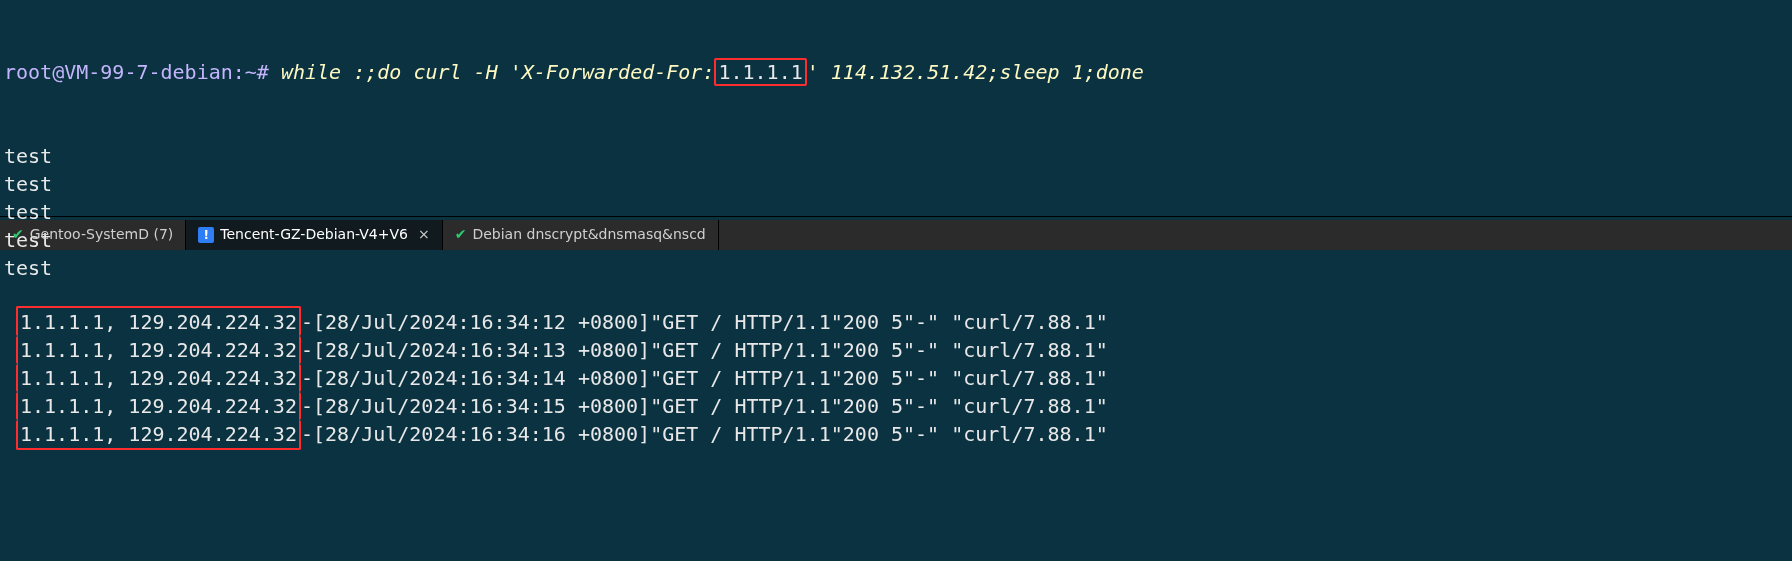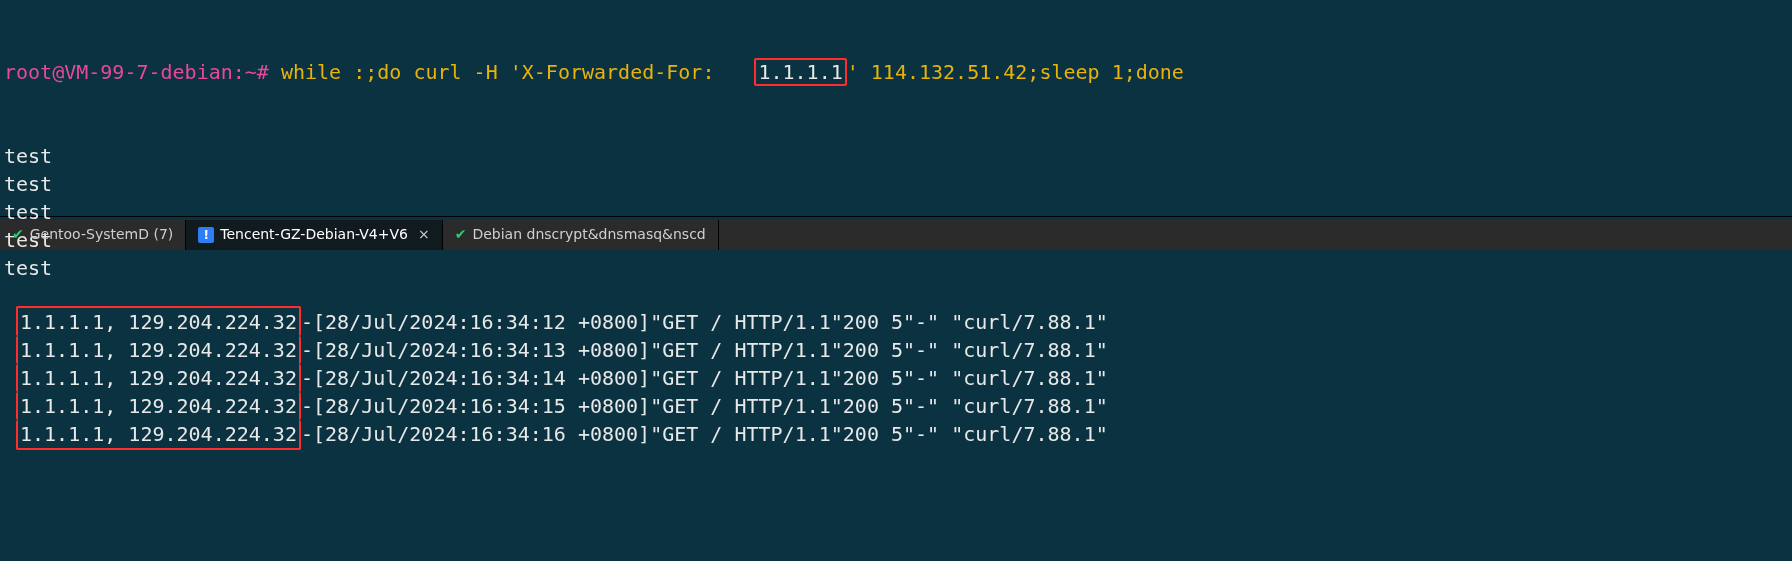--- a/index.html
+++ b/index.html
@@ -63,32 +63,31 @@
     background: #2d7ef7;
     border-radius: 2px;
     color: #fff;
     font-size: 12px;
     font-weight: bold;
   }
   .hl-red-box {
     border: 2px solid #ff2d2d;
     border-radius: 2px;
     padding: 0 2px;
-    margin-left: 40px;
   }
   .hl-red-big {
     border: 2px solid #ff2d2d;
     border-radius: 2px;
     padding: 0 2px;
     display: inline-block;
     margin-left: 12px;
   }
   .line { white-space: pre; }
-  .prompt-user { color: #ec4899; }
-  .cmd { color: #eab308; }
+  .prompt-user { color: #c4b5fd; }
+  .cmd { color: #fef9c3; font-style: italic; }
 </style>
 </head>
 <body>
 
 <div class="pane pane-top">
   <div class="line"><span class="prompt-user">root@VM-99-7-debian:~# </span><span class="cmd">while :;do curl -H 'X-Forwarded-For:</span><span class="hl-red-box">1.1.1.1</span><span class="cmd">' 114.132.51.42;sleep 1;done</span></div>
   <div id="top-output"><div class="line">test</div><div class="line">test</div><div class="line">test</div><div class="line">test</div><div class="line">test</div></div>
 </div>
 
 <div class="divider"></div>

